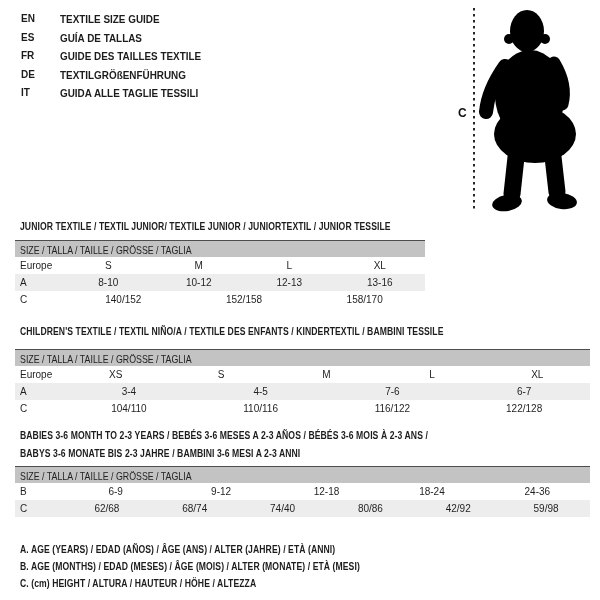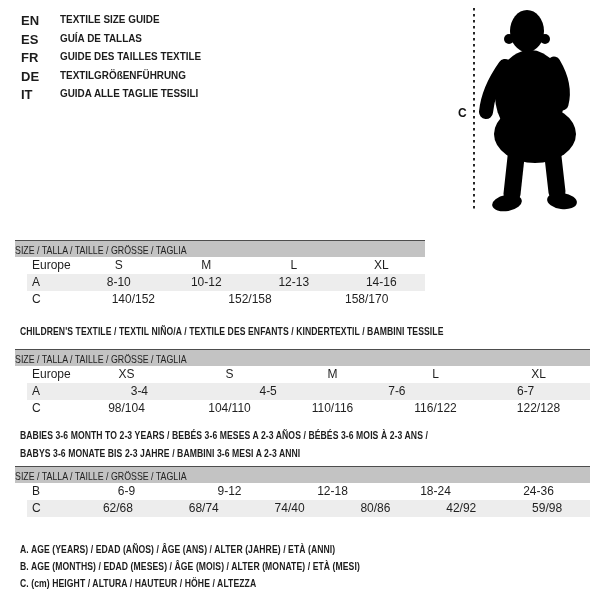--- a/index.html
+++ b/index.html
@@ -9,37 +9,37 @@
 
   
   .cond  { display:inline-block; transform:scaleX(0.82); transform-origin:0 50%;
            white-space:nowrap; font-weight:700; font-size:10.5px; letter-spacing:0.1px; }
   .cond-sm { display:inline-block; transform:scaleX(0.84); transform-origin:0 50%;
            white-space:nowrap; font-weight:400; font-size:10.5px; color:#222; }
 
   
   .lang-block { position:absolute; left:21px; top:13px; }
   .lang-row  { display:flex; height:18.6px; align-items:flex-start; }
-  .lang-code { width:39px; font-weight:700; font-size:13px; }
+  .lang-code { width:39px; font-weight:700; font-size:10px; }
   .lang-label{ display:inline-block; transform:scaleX(0.9); transform-origin:0 50%;
                font-weight:700; font-size:11px; white-space:nowrap; }
 
   
   .figure-svg { position:absolute; left:450px; top:0; }
 
   
   .table-title { position:absolute; left:20px; line-height:16.5px; white-space:nowrap; }
 
   
   .size-table { position:absolute; left:15px; }
   .t1 { width:410px; }
   .t23 { width:575px; }
   .t-header { height:17px; line-height:15px; background:#c3c3c3;
-              border-top:1px solid #4d4d4d; overflow:hidden; }
-  .t-row  { display:flex; height:17px; line-height:17px; font-size:12px; color:#1f1f1f;margin-left:12px; }
+              border-top:1px solid #4d4d4d; padding-left:5px; overflow:hidden; }
+  .t-row  { display:flex; height:17px; line-height:17px; font-size:10px; color:#1f1f1f; }
   .t-row.shade { background:#ededed; }
   .row-label { width:48px; padding-left:5px; text-align:left; }
   .cell { flex:1; text-align:center; }
 
   
   .notes { position:absolute; left:20px; top:539px; }
   .note-line { height:17.2px; }
 </style>
 </head>
 <body>
@@ -84,38 +84,41 @@
       <path d="M102,148 L107,192" stroke-width="17"></path>
     </g>
     <g fill="#000000">
       <ellipse cx="57" cy="203" rx="15" ry="8" transform="rotate(-10 57 203)"></ellipse>
       <ellipse cx="112" cy="201" rx="15" ry="8" transform="rotate(8 112 201)"></ellipse>
     </g>
     <line x1="24" y1="8" x2="24" y2="212" stroke="#111111" stroke-width="1.8" stroke-dasharray="2.6 3.4"></line>
     <text x="8" y="117" font-size="12" font-weight="bold" fill="#111111">C</text>
   </svg>
 
+  <div class="table-title" style="top:217px">
+    <span class="cond">JUNIOR TEXTILE / TEXTIL JUNIOR/ TEXTILE JUNIOR / JUNIORTEXTIL / JUNIOR TESSILE</span>
+  </div>
   <div class="size-table t1" style="top:240px">
     <div class="t-header">
       <span class="cond-sm">SIZE / TALLA / TAILLE / GRÖSSE / TAGLIA</span>
     </div>
     <div class="t-body">
         <div class="t-row">
           <span class="row-label">Europe</span>
           <span class="cell">S</span>
           <span class="cell">M</span>
           <span class="cell">L</span>
           <span class="cell">XL</span>
         </div>
         <div class="t-row shade">
           <span class="row-label">A</span>
           <span class="cell">8-10</span>
           <span class="cell">10-12</span>
           <span class="cell">12-13</span>
-          <span class="cell">14-16</span>
+          <span class="cell">13-16</span>
         </div>
         <div class="t-row">
           <span class="row-label">C</span>
           <span class="cell">140/152</span>
           <span class="cell">152/158</span>
           <span class="cell">158/170</span>
         </div>
       </div>
   </div>
 
@@ -137,21 +140,20 @@
         </div>
         <div class="t-row shade">
           <span class="row-label">A</span>
           <span class="cell">3-4</span>
           <span class="cell">4-5</span>
           <span class="cell">7-6</span>
           <span class="cell">6-7</span>
         </div>
         <div class="t-row">
           <span class="row-label">C</span>
-          <span class="cell">98/104</span>
           <span class="cell">104/110</span>
           <span class="cell">110/116</span>
           <span class="cell">116/122</span>
           <span class="cell">122/128</span>
         </div>
       </div>
   </div>
 
   <div class="table-title" style="top:426px">
     <span class="cond">BABIES 3-6 MONTH TO 2-3 YEARS / BEBÉS 3-6 MESES A 2-3 AÑOS / BÉBÉS 3-6 MOIS À 2-3 ANS /</span><br>

